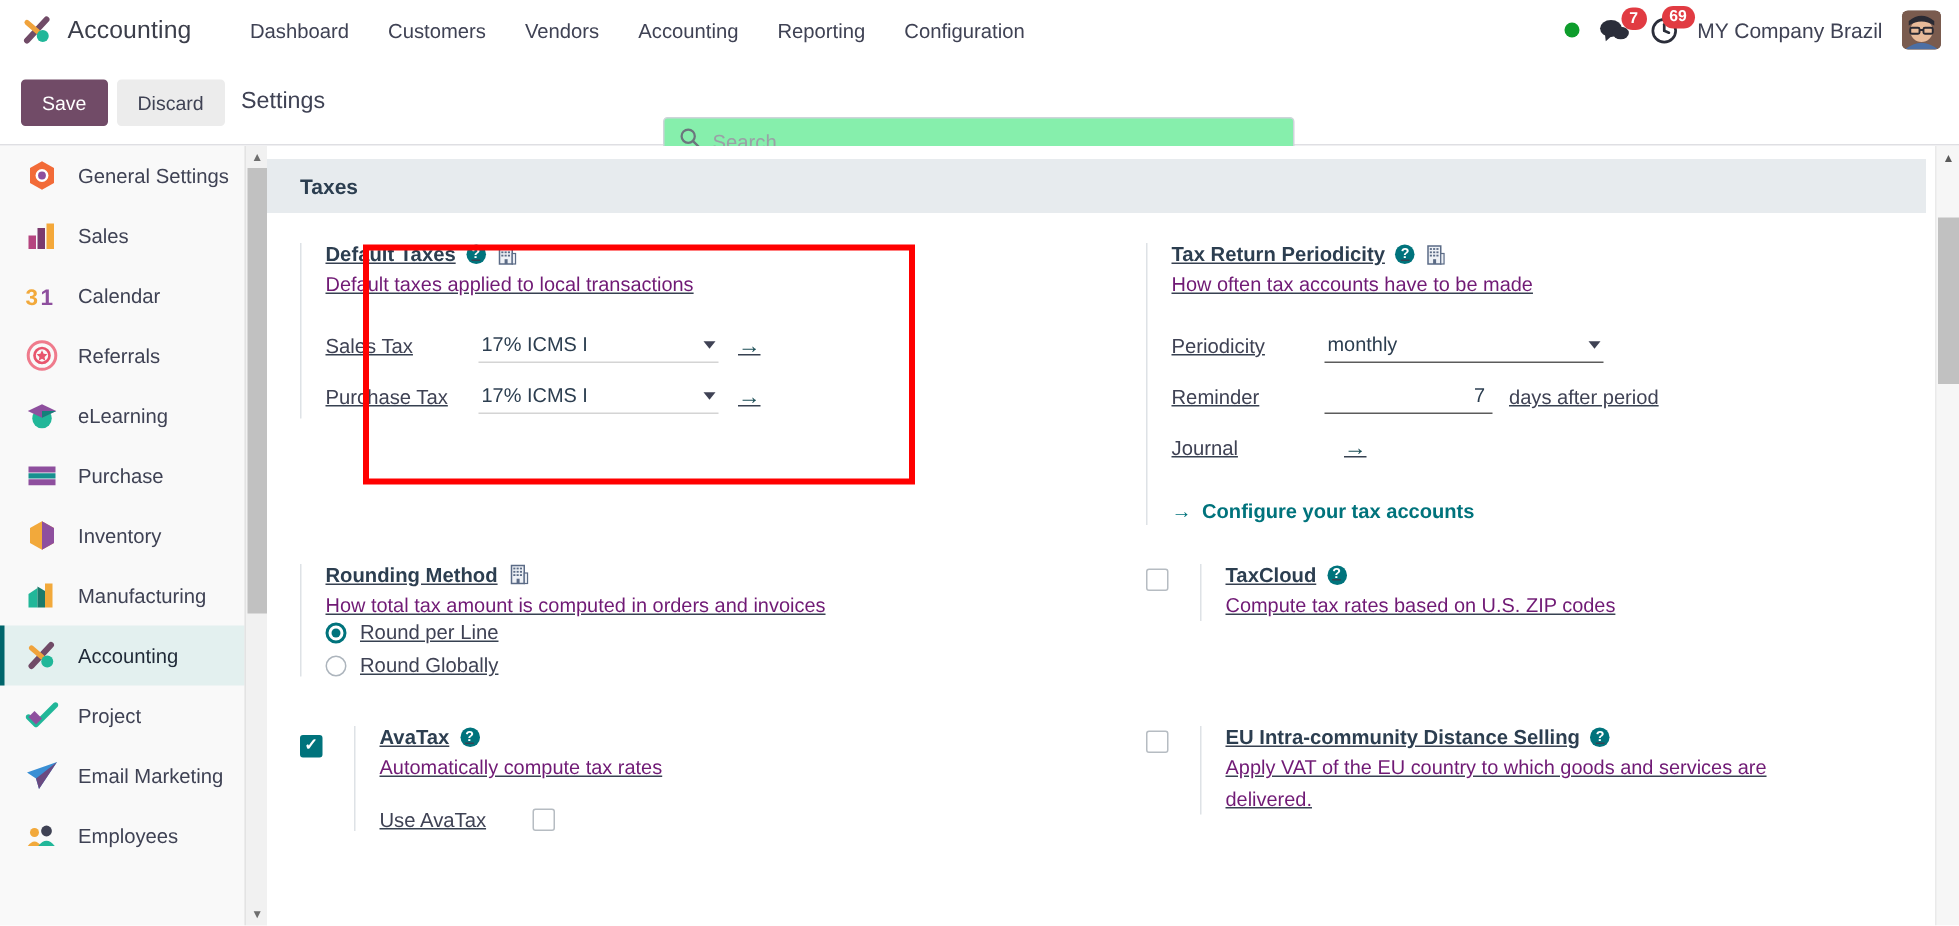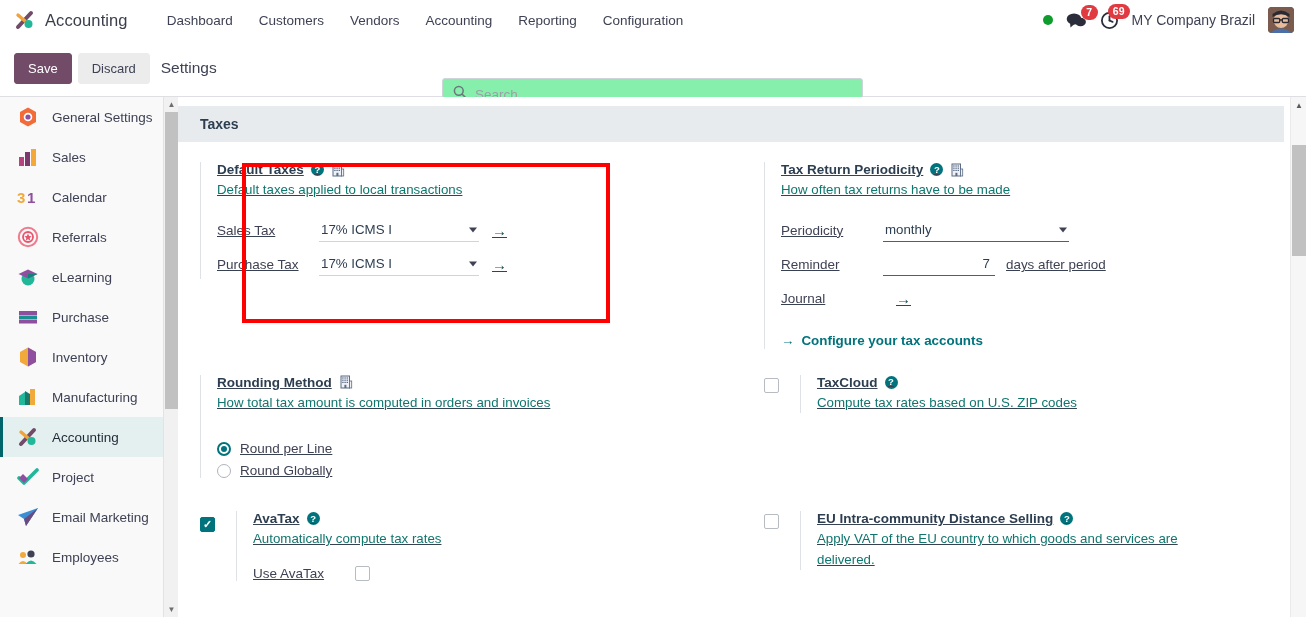--- a/index.html
+++ b/index.html
@@ -142,21 +142,21 @@
   }
   .setting-inner { border-left: 1px solid #dee2e6; padding-left: 16px; }
   .setting-flex { display: flex; align-items: flex-start; gap: 0; }
   .chk-col { width: 36px; flex: 0 0 36px; padding-top: 3px; }
   .setting-title {
     font-size: 13.5px; font-weight: bold; color: #2c3e50;
     display: flex; align-items: center; gap: 7px;
     white-space: nowrap;
   }
   .setting-desc {
-    font-size: 13.3px; color: #0f766e; margin-top: 3px; line-height: 1.55;
+    font-size: 13.3px; color: #701a75; margin-top: 3px; line-height: 1.55;
     max-width: 400px;
   }
   .help-icon {
     width: 13px; height: 13px; border-radius: 50%;
     background: #00737c; color: #fff; font-size: 9.5px; font-weight: bold;
     display: inline-flex; align-items: center; justify-content: center;
     cursor: pointer; line-height: 1; flex: 0 0 13px;
   }
   .company-icon { width: 14px; height: 14px; display: inline-block; cursor: pointer; }
 
@@ -202,21 +202,21 @@
     background: transparent; font-family: "Liberation Sans", sans-serif;
   }
   .num-suffix { font-size: 13.4px; color: #3f4254; margin-left: 11px; }
   .cfg-link {
     margin-top: 14px; font-size: 13.4px; font-weight: bold;
     color: #00737c; cursor: pointer; display: inline-flex;
     align-items: center; gap: 7px;
   }
 
   
-  .radio-group { margin-top: 28px; }
+  .radio-group { }
   .radio-row {
     display: flex; align-items: center; gap: 9px;
     margin-bottom: 7px; font-size: 13.5px; color: #3f4254; cursor: pointer;
   }
   .radio {
     width: 14px; height: 14px; border-radius: 50%;
     border: 1px solid #adb5bd; background: #fff;
     flex: 0 0 14px; position: relative;
   }
   .radio.checked { border-color: #00737c; border-width: 2px; }
@@ -533,21 +533,21 @@
                       <rect x="5.4" y="4.6" width="1.4" height="1.2"></rect>
                       <rect x="7.6" y="4.6" width="1.4" height="1.2"></rect>
                     <rect x="3.2" y="6.8" width="1.4" height="1.2"></rect>
                       <rect x="5.4" y="6.8" width="1.4" height="1.2"></rect>
                       <rect x="7.6" y="6.8" width="1.4" height="1.2"></rect>
                     <rect x="5.4" y="9.8" width="2" height="3.2"></rect>
                   </g>
                 </svg>
               </span>
             </div>
-            <div class="setting-desc">How often tax returns have to be made</div>
+            <div class="setting-desc">How often tax accounts have to be made</div>
 
             <div class="field-rows">
               <div class="field-row">
                 <span class="field-label">Periodicity</span>
                 <span class="sel-wrap wide">
                   <select class="sel">
                     <option>monthly</option>
                   </select>
                   <span class="caret"></span>
                 </span>

